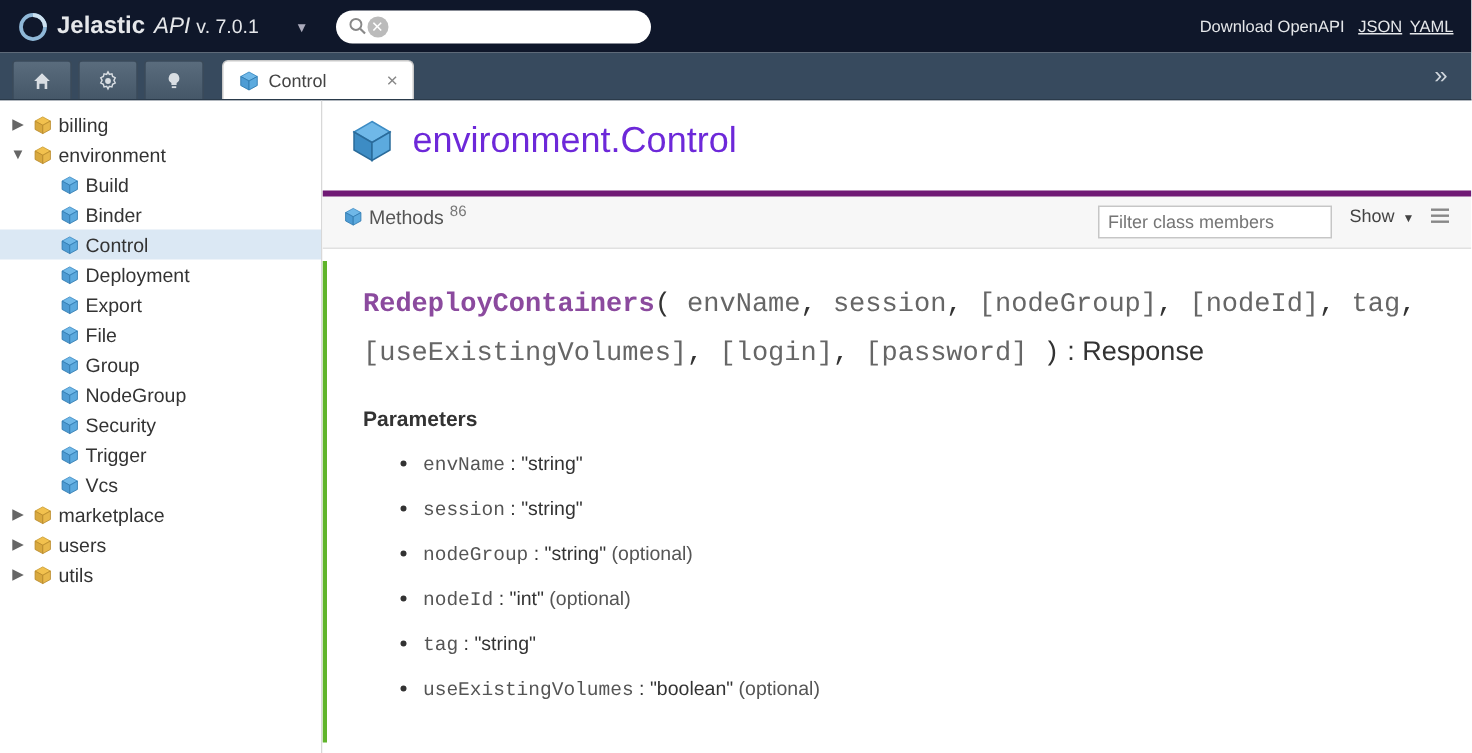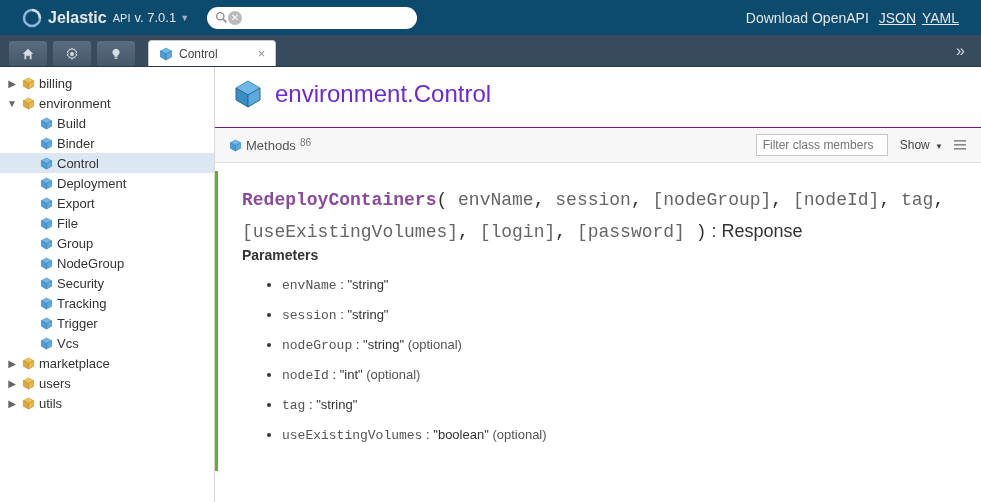--- a/index.html
+++ b/index.html
@@ -1,29 +1,29 @@
 <!DOCTYPE html>
 <html><head>
 <meta charset="utf-8">
 <style>
 * { box-sizing: border-box; margin: 0; padding: 0; }
 body { font-family: Arial, Helvetica, sans-serif; font-size: 13px; color: #333; background: #fff; overflow: hidden; }
 
-.topbar { background: #0c4a6e; height: 35px; display: flex; align-items: center; padding: 0 22px; color: #fff; }
+.topbar { background: #0f172a; height: 35px; display: flex; align-items: center; padding: 0 12px; color: #fff; }
 .logo { display: flex; align-items: center; gap: 6px; }
 .logo svg { width: 20px; height: 20px; }
 .logo-text { font-weight: bold; font-size: 16px; color: #e5e7ea; }
-.api-label { margin-left: 6px; font-size: 11px; color: #e5e7ea; }
-.version-dd { margin-left: 4px; display: inline-flex; align-items: center; color: #e5e7ea; cursor: pointer; }
+.api-label { margin-left: 6px; font-size: 15px; color: #e5e7ea; font-style: italic; }
+.version-dd { margin-left: 4px; display: inline-flex; align-items: center; color: #e5e7ea; cursor: pointer; gap: 20px; }
 .version-dd .chev { margin-left: 4px; font-size: 9px; color: #aab; }
 .search-box { margin-left: 18px; background: #fff; border-radius: 12px; height: 22px; display: flex; align-items: center; padding: 0 8px; width: 210px; }
 .search-box svg { width: 13px; height: 13px; fill: #888; }
 .search-box input { border: none; outline: none; flex: 1; margin: 0 6px; font-size: 12px; background: transparent; }
 .search-clear { width: 14px; height: 14px; border-radius: 50%; background: #bbb; color: #fff; display: flex; align-items: center; justify-content: center; font-size: 10px; cursor: pointer; }
-.top-right { margin-left: auto; font-size: 14px; color: #e5e7ea; }
+.top-right { margin-left: auto; font-size: 11px; color: #e5e7ea; }
 .top-right .dl-label { margin-right: 4px; }
 .top-right a { color: #e5e7ea; text-decoration: underline; cursor: pointer; margin-left: 2px; }
 
 .tabstrip { background: #374a5e; height: 32px; display: flex; align-items: flex-end; padding: 0 8px; border-bottom: 1px solid #2a3a4a; }
 .tool-btn { width: 40px; height: 26px; background: linear-gradient(#5a6c7d,#455768); border: 1px solid #3a4a5a; border-bottom: none; border-radius: 3px 3px 0 0; margin-right: 4px; display: flex; align-items: center; justify-content: center; cursor: pointer; }
 .tool-btn svg { width: 14px; height: 14px; fill: #d9dee3; }
 .tab { height: 26px; background: #fff; border: 1px solid #c9c9c9; border-bottom: none; border-radius: 4px 4px 0 0; display: flex; align-items: center; padding: 0 10px; margin-left: 8px; position: relative; }
 .tab-icon { width: 14px; height: 14px; margin-right: 6px; }
 .tab-label { font-size: 12px; color: #444; }
 .tab-close { margin-left: 40px; color: #888; cursor: pointer; font-size: 13px; }
@@ -36,37 +36,37 @@
 .toggle { width: 12px; text-align: center; font-size: 10px; color: #666; }
 .spacer { display: inline-block; }
 .pkg-icon, .cls-icon { width: 13px; height: 13px; margin: 0 4px; flex-shrink: 0; }
 .row-label { font-size: 13px; color: #333; }
 
 .content { flex: 1; overflow-y: auto; background: #fff; }
 .page-head { padding: 12px 18px 18px 18px; display: flex; align-items: center; gap: 12px; }
 .page-cube { width: 30px; height: 30px; }
 .page-title { font-size: 24px; color: #6d28d9; font-weight: 400; }
 
-.methods-bar { border-top: 1px solid #701a75; border-bottom: 1px solid #e1e1e1; background: #f7f7f7; padding: 6px 14px; display: flex; align-items: center; }
+.methods-bar { border-top: 4px solid #701a75; border-bottom: 1px solid #e1e1e1; background: #f7f7f7; padding: 6px 14px; display: flex; align-items: flex-start; }
 .methods-left { display: flex; align-items: center; gap: 4px; color: #555; font-size: 13px; }
 .methods-left .count { color: #777; font-size: 10px; position: relative; top: -3px; }
 .mini-cube { width: 13px; height: 13px; }
-.filter-input { margin-left: auto; border: 1px solid #c6c6c6; height: 22px; width: 132px; padding: 0 6px; font-size: 12px; }
+.filter-input { margin-left: auto; border: 1px solid #c6c6c6; height: 22px; width: 156px; padding: 0 6px; font-size: 12px; }
 .show-dd { margin-left: 12px; font-size: 12px; color: #444; cursor: pointer; }
 .show-dd .chev2 { font-size: 8px; margin-left: 2px; }
 .list-icon { margin-left: 10px; display: inline-flex; cursor: pointer; }
 .list-icon svg { width: 14px; height: 14px; fill: #888; }
 
 .method-block { padding: 14px 24px; border-left: 3px solid #5fb42a; margin: 8px 0 0 0; }
 .sig { font-family: "Courier New", monospace; font-size: 18px; line-height: 1.7; }
 .method-name { color: #8b4a9e; font-weight: bold; cursor: pointer; }
 .sig .p { color: #666; }
 .ret { font-family: Arial; color: #333; }
 .desc { margin-top: 10px; color: #3d3d3d; line-height: 1.5; font-size: 13.5px; }
-.params-h { font-weight: bold; font-size: 14px; margin-bottom: 8px; }
+.params-h { font-weight: bold; font-size: 14px; margin-top: 20px; margin-bottom: 8px; }
 .param-list { list-style: disc; padding-left: 40px; }
 .param-list li { margin: 14px 0; font-size: 13px; }
 .param-name { font-family: "Courier New", monospace; color: #555; }
 .param-type { color: #333; }
 .param-opt { color: #555; }
 </style>
 </head>
 <body>
 
 <svg width="0" height="0" style="position:absolute">
@@ -233,28 +233,20 @@
           <use href="#cls-cube"></use>
         </svg>
         <span class="row-label">Security</span>
       </div>
       <div class="tree-row">
         <span class="spacer" style="width: 24px;"></span>
         <span class="toggle"></span>
         <svg viewBox="0 0 14 14" class="cls-icon">
           <use href="#cls-cube"></use>
         </svg>
-        <span class="row-label">Tracking</span>
-      </div>
-      <div class="tree-row">
-        <span class="spacer" style="width: 24px;"></span>
-        <span class="toggle"></span>
-        <svg viewBox="0 0 14 14" class="cls-icon">
-          <use href="#cls-cube"></use>
-        </svg>
         <span class="row-label">Trigger</span>
       </div>
       <div class="tree-row">
         <span class="spacer" style="width: 24px;"></span>
         <span class="toggle"></span>
         <svg viewBox="0 0 14 14" class="cls-icon">
           <use href="#cls-cube"></use>
         </svg>
         <span class="row-label">Vcs</span>
       </div>

